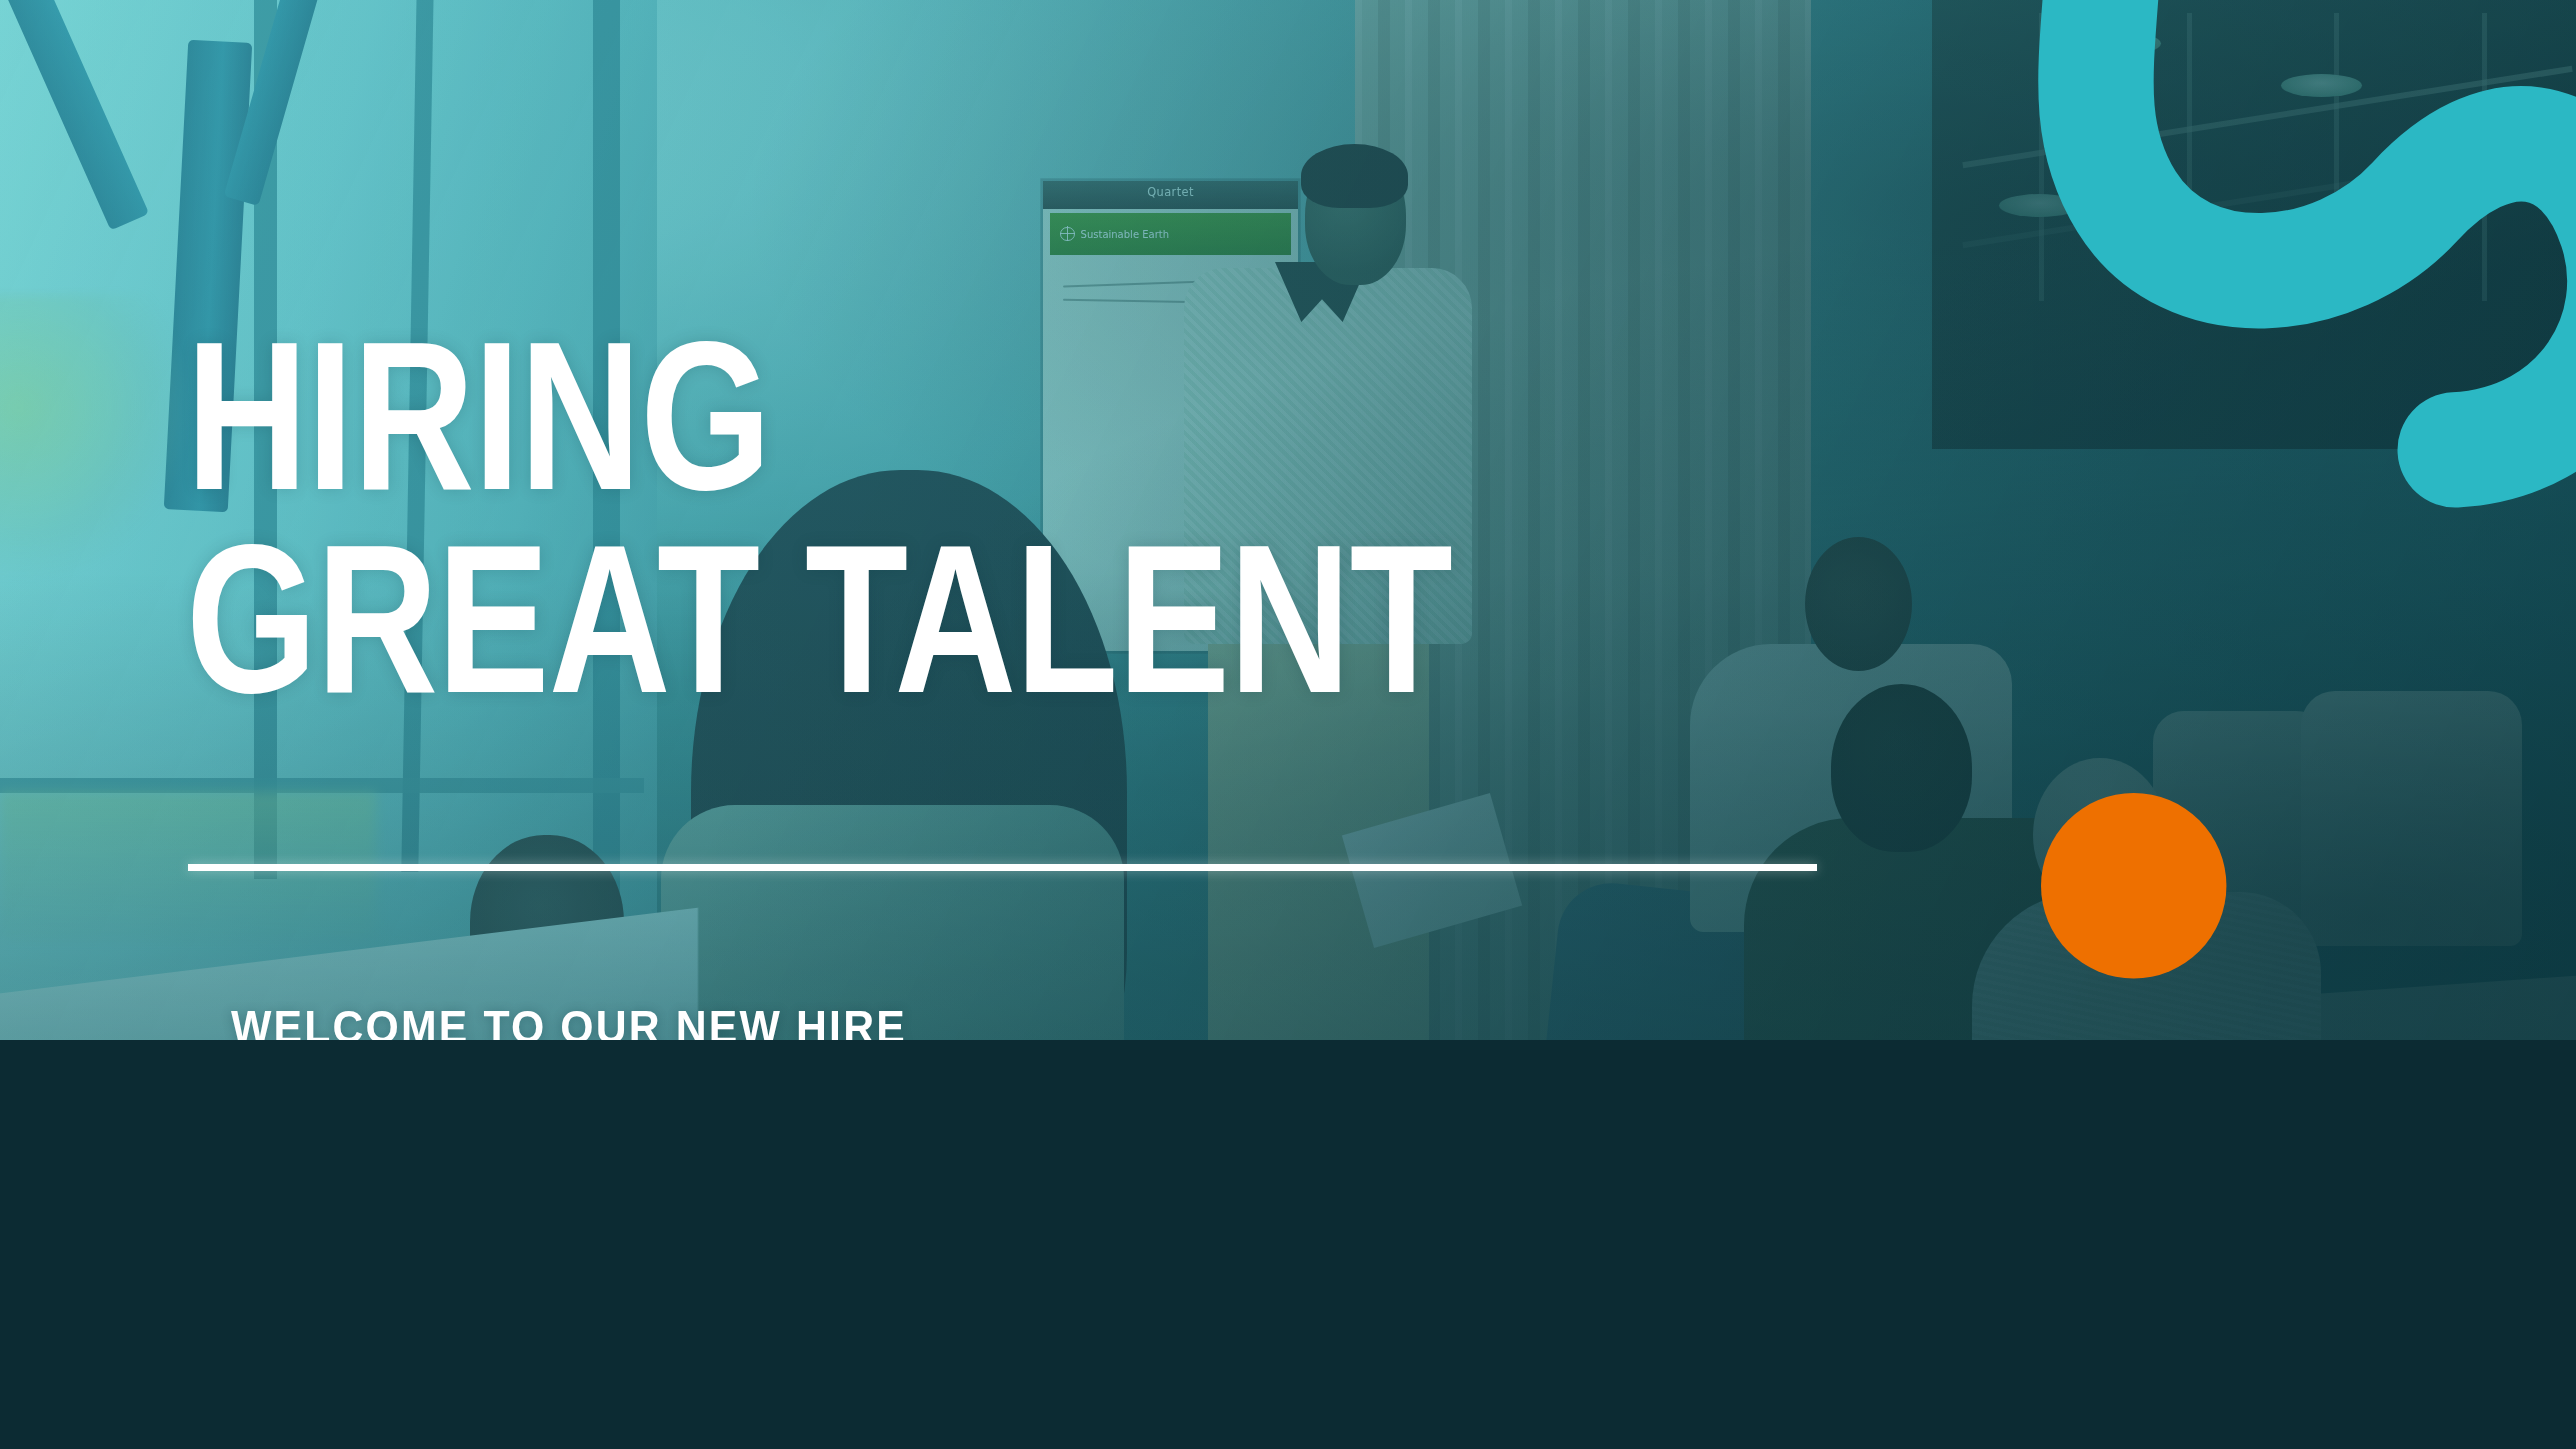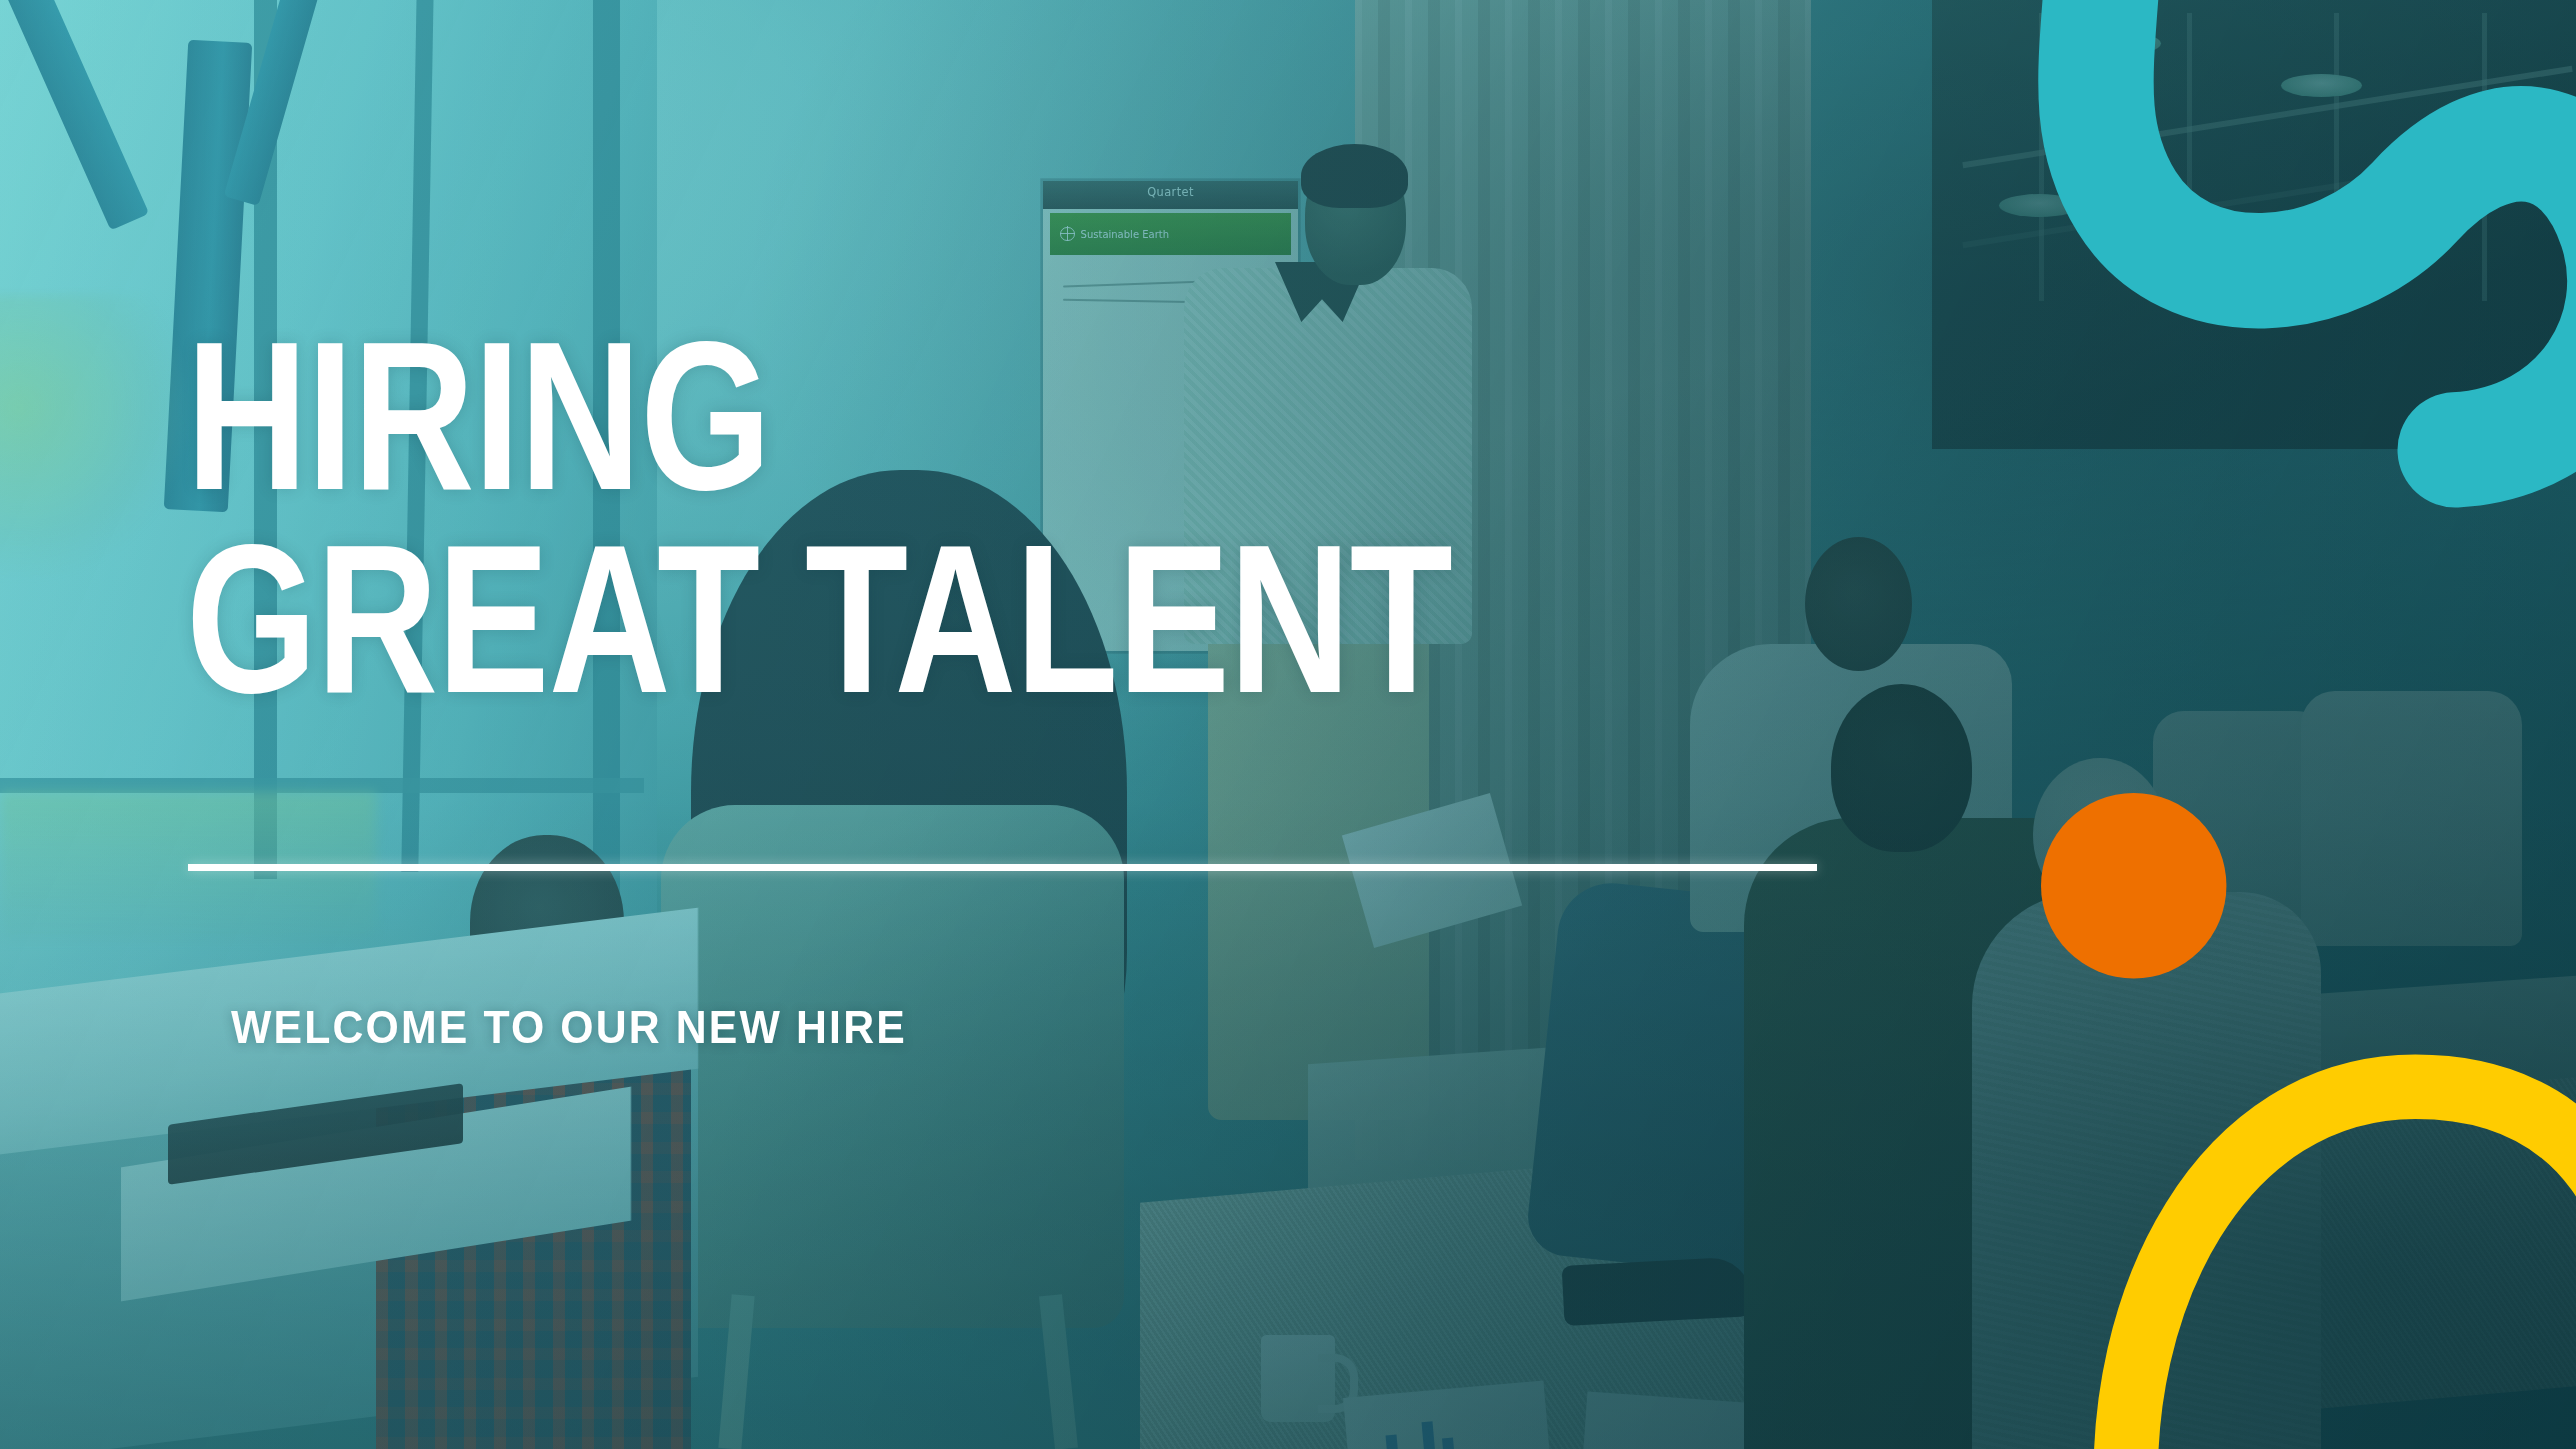--- a/index.html
+++ b/index.html
@@ -7,21 +7,21 @@
   html,body{ background:#0c2b33; }
   body{
     font-family:"Liberation Sans", sans-serif;
     width:2576px; height:1449px;
     overflow:hidden; position:relative;
   }
 
   
   #banner{
     position:relative;
-    width:2576px; height:1449px;
+    width:2576px; height:1040px;
     overflow:hidden;
     background:#4d7c0f;
   }
 
   
   .photo{ position:absolute; inset:0; overflow:hidden; }
 
   
   .ph-base{
     position:absolute; inset:0;

